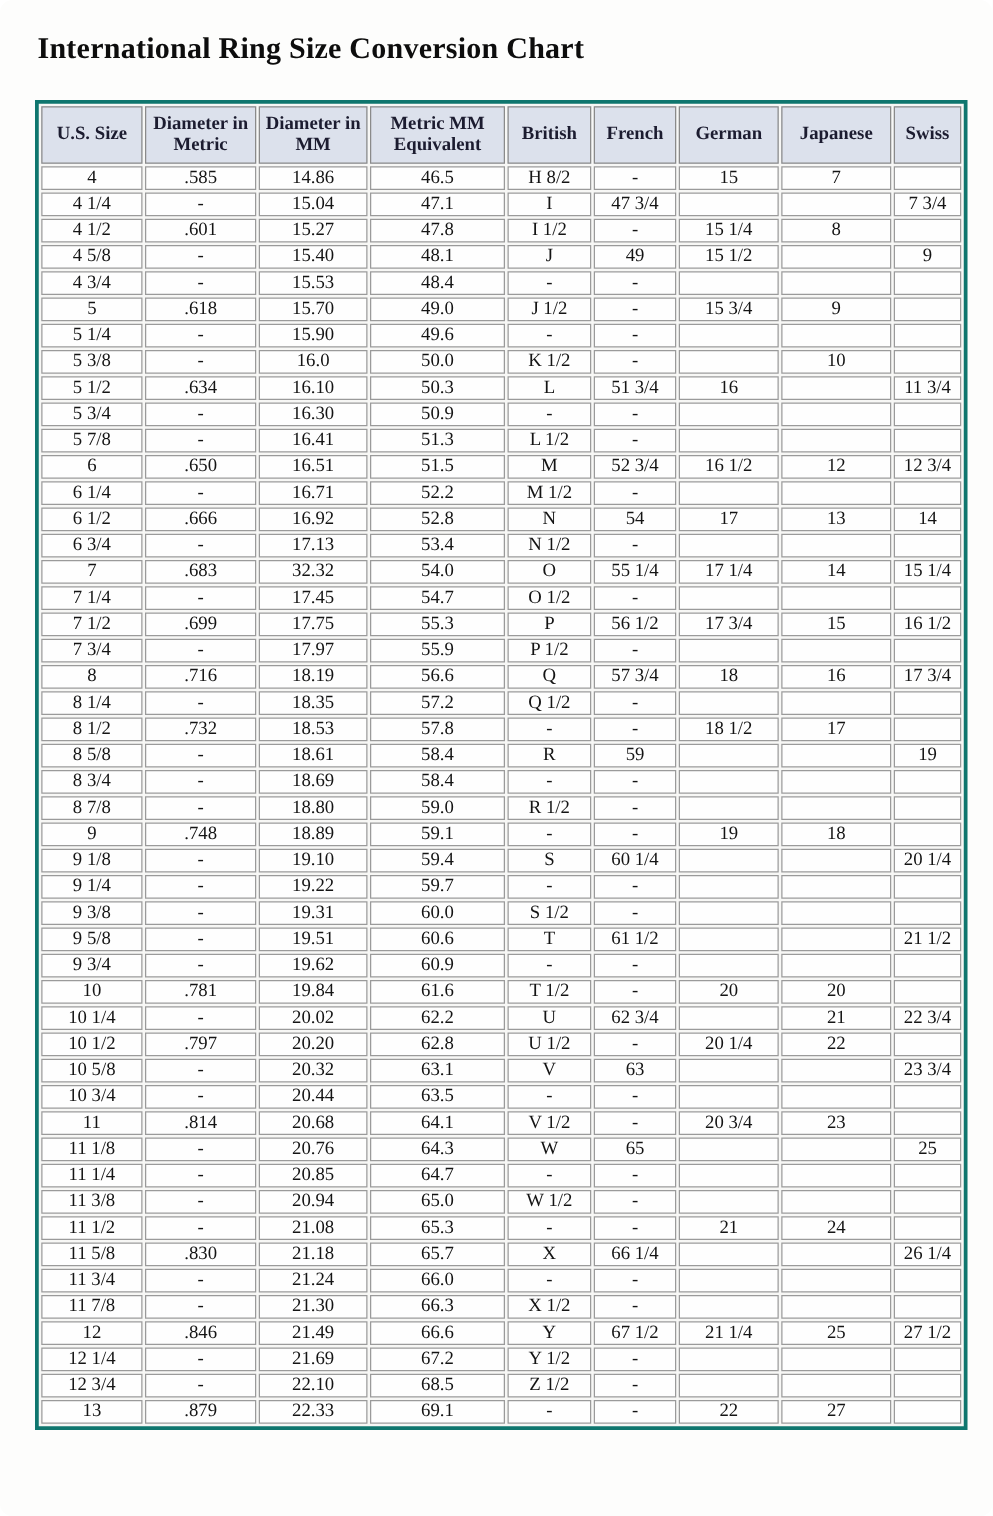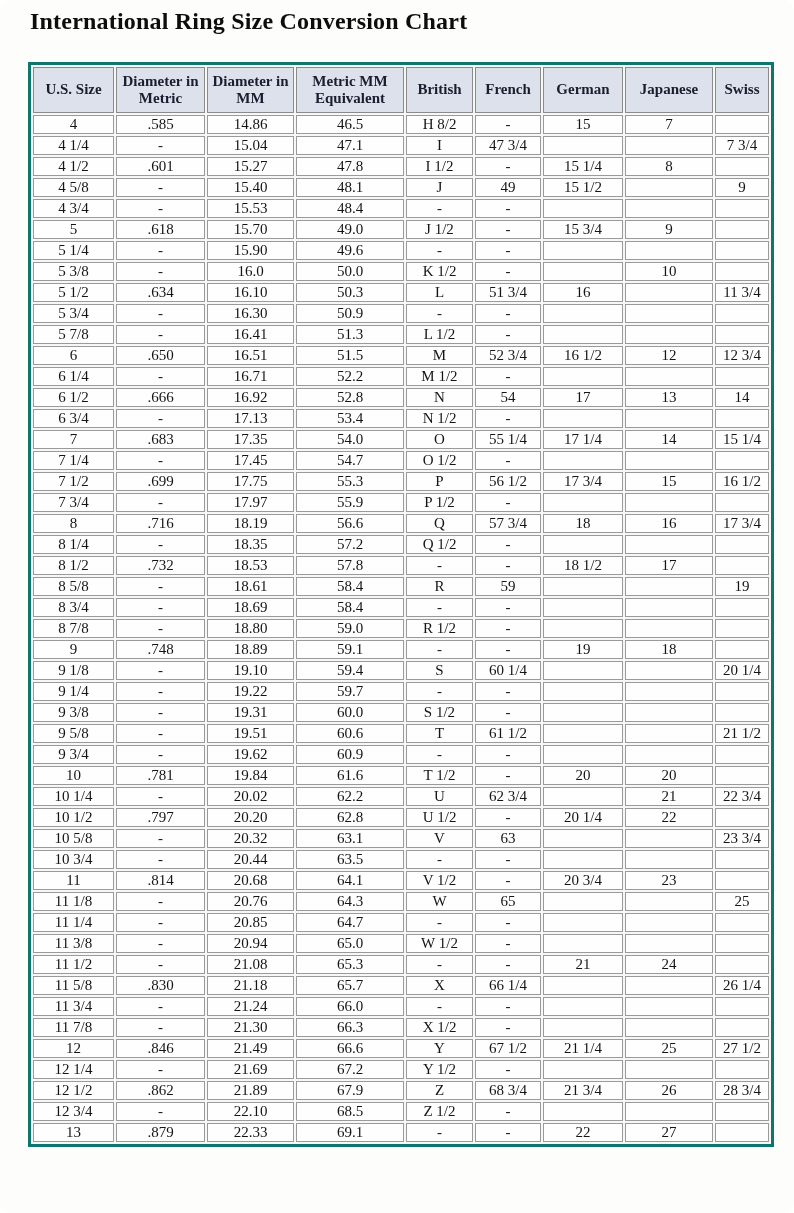--- a/index.html
+++ b/index.html
@@ -6,21 +6,21 @@
     margin: 0;
     padding: 0;
     background: #ffffff;
     font-family: "Liberation Serif", serif;
   }
   .page {
     width: 794px;
     height: 1213px;
     background: #fdfdfc;
     box-sizing: border-box;
-    padding-top: 4px;
+    padding-top: 22px;
     overflow: hidden;
     border-radius: 10px;
   }
   .title {
     font-size: 24px;
     font-weight: bold;
     color: #0d0d0d;
     margin: 4px 0 0 30px;
     letter-spacing: 0.2px;
     font-family: "Liberation Serif", serif;
@@ -263,21 +263,21 @@
           <td>53.4</td>
           <td>N 1/2</td>
           <td>-</td>
           <td></td>
           <td></td>
           <td></td>
         </tr>
         <tr>
           <td>7</td>
           <td>.683</td>
-          <td>17.35</td>
+          <td>32.32</td>
           <td>54.0</td>
           <td>O</td>
           <td>55 1/4</td>
           <td>17 1/4</td>
           <td>14</td>
           <td>15 1/4</td>
         </tr>
         <tr>
           <td>7 1/4</td>
           <td>-</td>
@@ -602,31 +602,20 @@
           <td>-</td>
           <td>21.69</td>
           <td>67.2</td>
           <td>Y 1/2</td>
           <td>-</td>
           <td></td>
           <td></td>
           <td></td>
         </tr>
         <tr>
-          <td>12 1/2</td>
-          <td>.862</td>
-          <td>21.89</td>
-          <td>67.9</td>
-          <td>Z</td>
-          <td>68 3/4</td>
-          <td>21 3/4</td>
-          <td>26</td>
-          <td>28 3/4</td>
-        </tr>
-        <tr>
           <td>12 3/4</td>
           <td>-</td>
           <td>22.10</td>
           <td>68.5</td>
           <td>Z 1/2</td>
           <td>-</td>
           <td></td>
           <td></td>
           <td></td>
         </tr>

